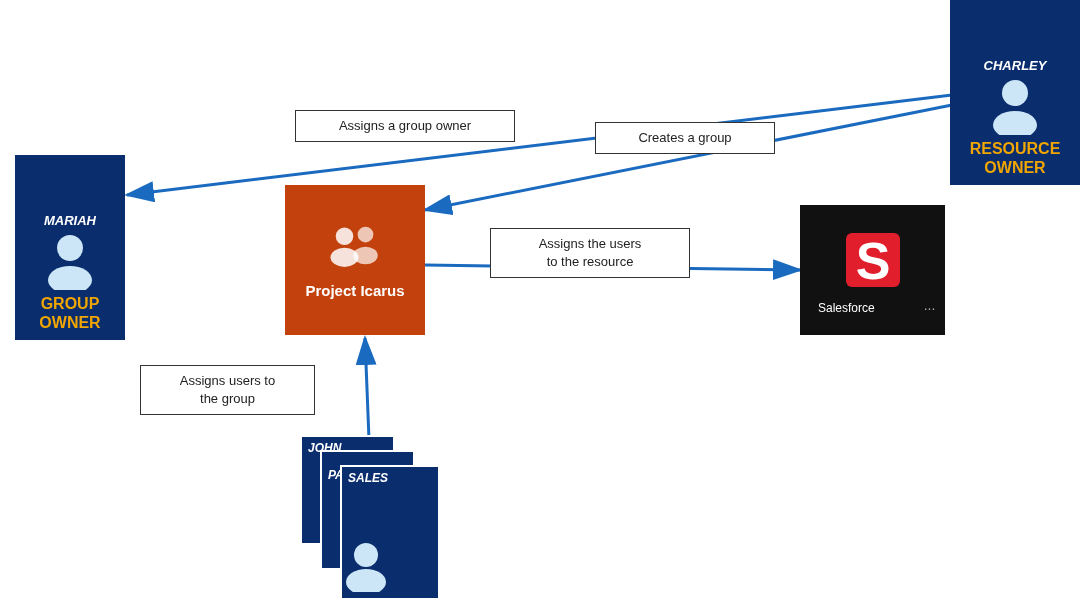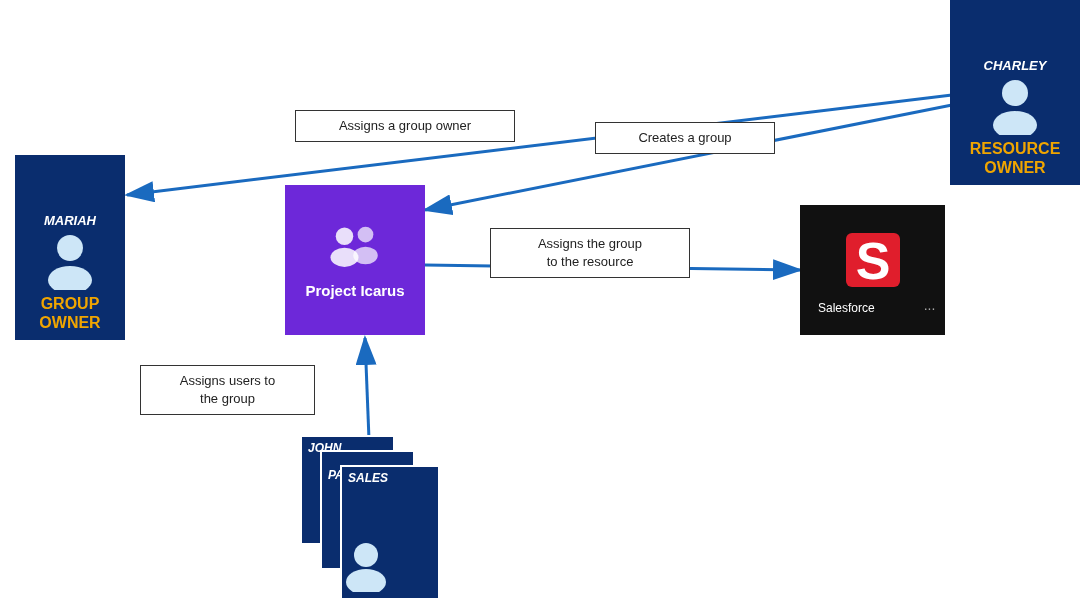--- a/index.html
+++ b/index.html
@@ -40,21 +40,21 @@
     }
     .person-icon {
       width: 60px;
       height: 60px;
       margin-bottom: 4px;
     }
 
     
     .group-card {
       position: absolute;
-      background: #6d28d9;
+      background: #c2410c;
       display: flex;
       flex-direction: column;
       align-items: center;
       justify-content: center;
       padding: 10px;
     }
     .group-card .group-icon {
       width: 70px;
       height: 55px;
       margin-bottom: 6px;
@@ -207,21 +207,21 @@
 
 <div class="label-box" style="left: 295px; top: 110px; width: 220px;">
   <span>Assigns a group owner</span>
 </div>
 
 <div class="label-box" style="left: 595px; top: 122px; width: 180px;">
   <span>Creates a group</span>
 </div>
 
 <div class="label-box" style="left: 490px; top: 228px; width: 200px;">
-  <span style="white-space: pre-line;">Assigns the group
+  <span style="white-space: pre-line;">Assigns the users
 to the resource</span>
 </div>
 
 <div class="label-box" style="left: 140px; top: 365px; width: 175px;">
   <span style="white-space: pre-line;">Assigns users to
 the group</span>
 </div>
 
 <div class="stacked-card" id="john-card" style="display:flex;flex-direction:column;align-items:center;justify-content:flex-end;padding-bottom:6px;">
   <div style="font-style:italic;font-weight:bold;color:#fff;font-size:12px;position:absolute;top:4px;left:6px;">JOHN</div>

